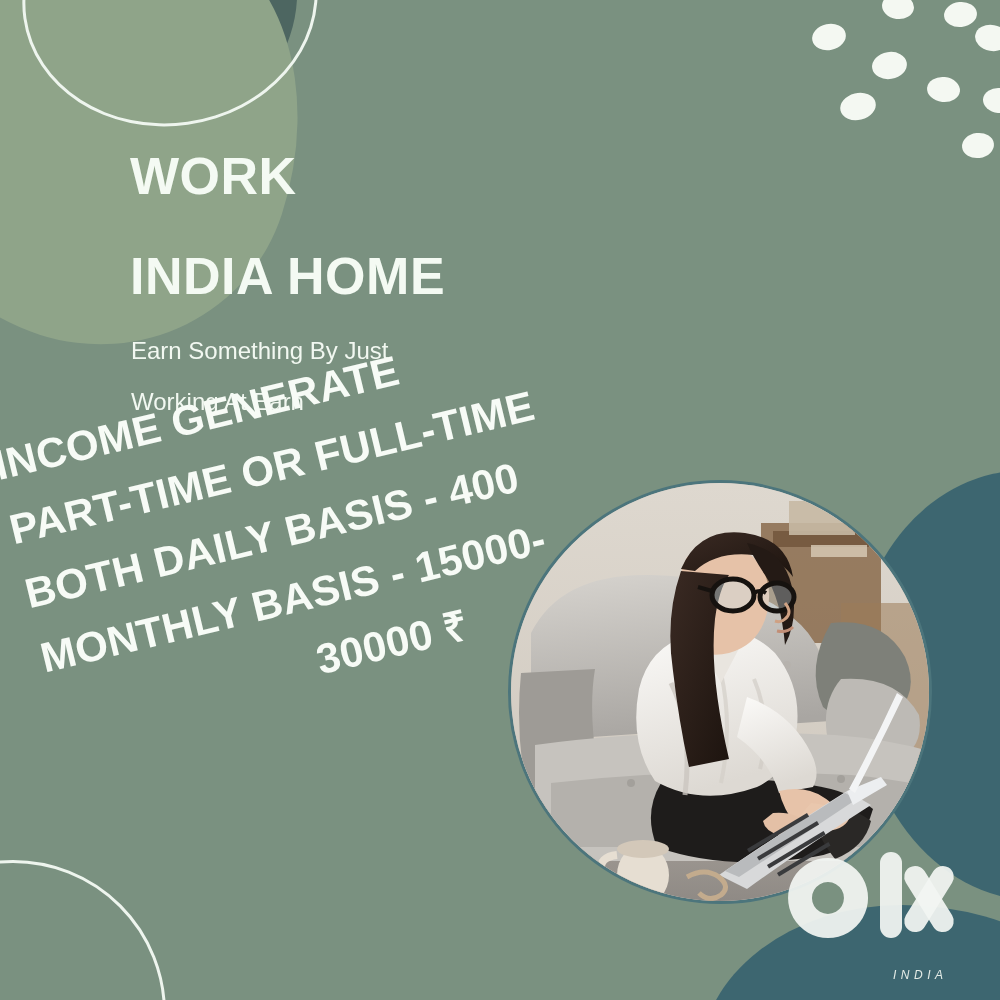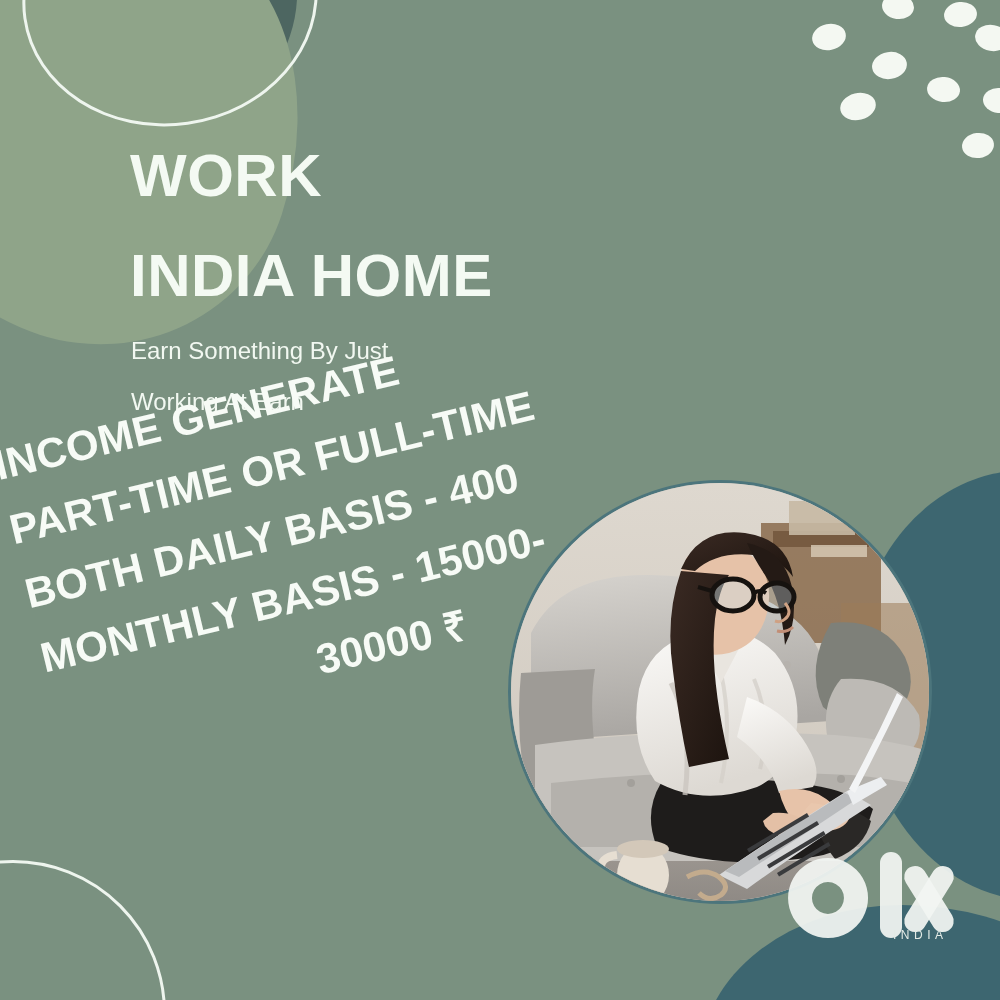--- a/index.html
+++ b/index.html
@@ -87,21 +87,21 @@
 
   
   .headline {
     position: absolute;
     left: 130px;
     top: 126px;
     width: 640px;
   }
   .headline .line {
     color: #f4faf3;
-    font-size: 60px;
+    font-size: 52px;
     font-weight: bold;
     line-height: 100px;
     letter-spacing: 0.5px;
     white-space: nowrap;
   }
   .subtitle {
     position: absolute;
     left: 131px;
     top: 325px;
     width: 560px;
@@ -152,25 +152,26 @@
   .olx {
     position: absolute;
     left: 782px;
     top: 852px;
     width: 200px;
     height: 110px;
   }
   .olx-india {
     position: absolute;
     left: 893px;
-    top: 928px;
+    top: 968px;
     color: #e3ebe6;
     font-size: 12px;
     letter-spacing: 4.5px;
     font-weight: normal;
+    font-style: italic;
   }
 </style>
 </head>
 <body>
 
 <div id="poster">
 
   <div class="blob-topleft-dark"></div>
   <div class="blob-topleft-light"></div>
   <div class="ring-topleft"></div>

